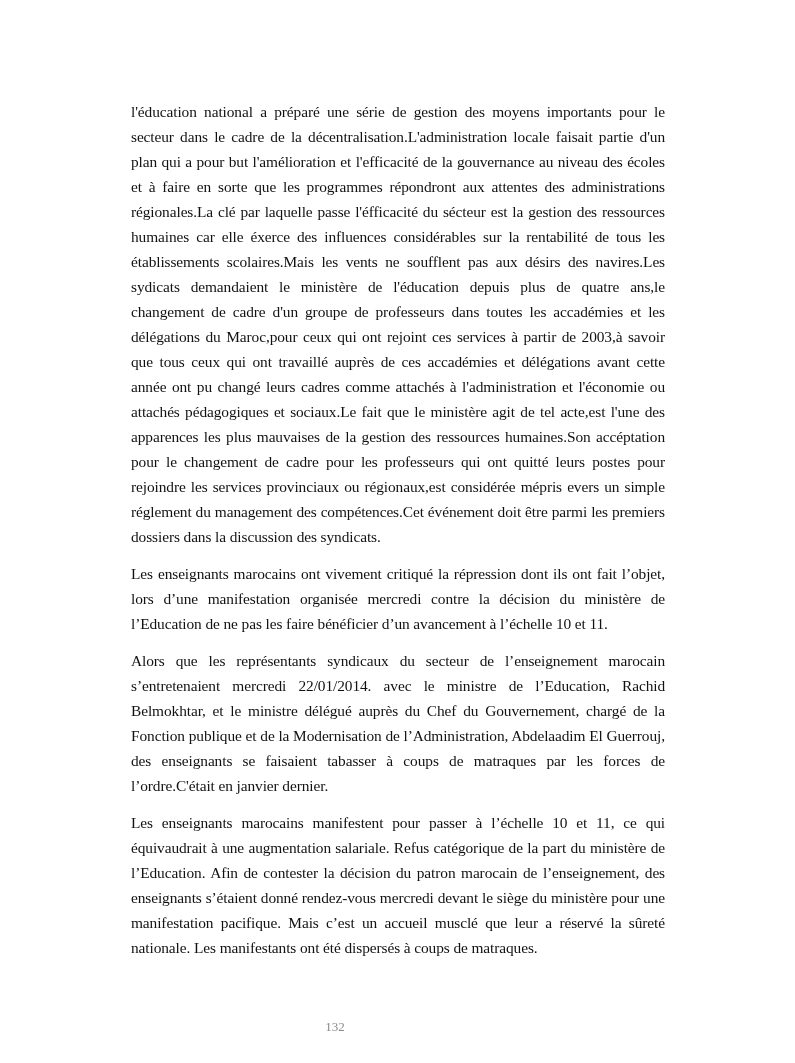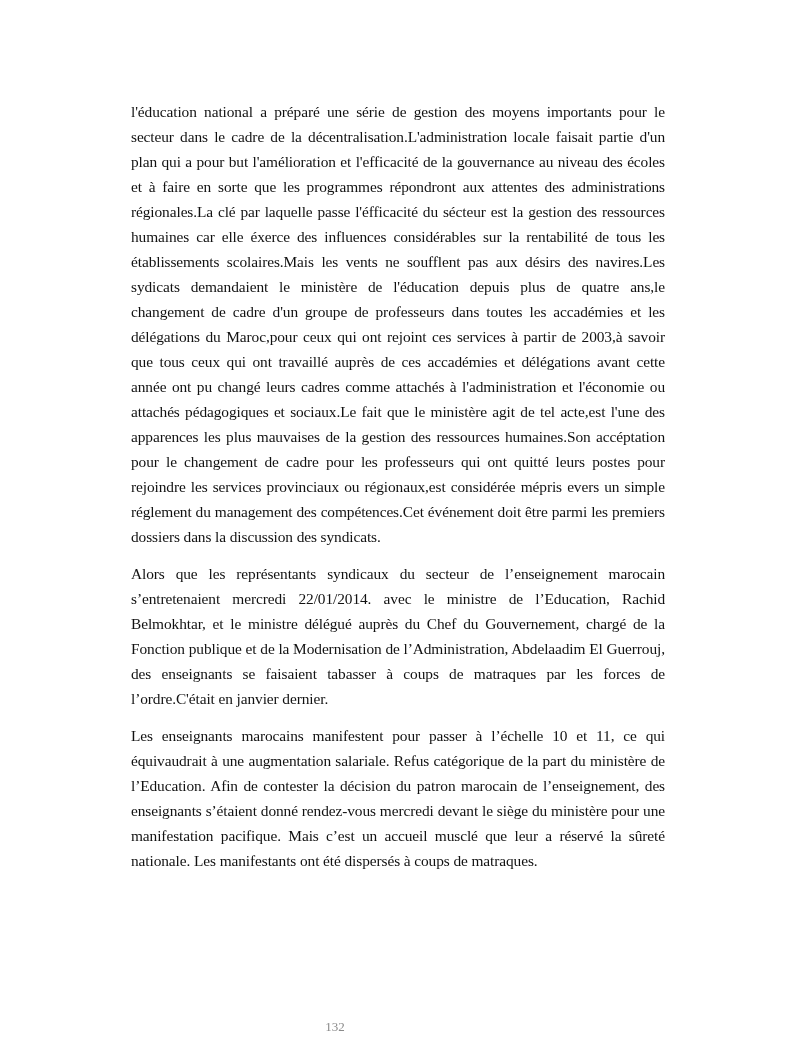--- a/index.html
+++ b/index.html
@@ -19,17 +19,18 @@
     text-align: center;
     font-family: "Liberation Serif", "DejaVu Serif", serif;
     font-size: 13px; color: #8a8a8a;
   }
 </style>
 </head>
 <body>
 
 <div class="page">
   <p class="para">l'éducation national a préparé une série de gestion des moyens importants pour le secteur dans le cadre de la décentralisation.L'administration locale faisait partie d'un plan qui a pour but l'amélioration et l'efficacité de la gouvernance au niveau des écoles et à faire en sorte que les programmes répondront aux attentes des administrations régionales.La clé par laquelle passe l'éfficacité du sécteur est la gestion des ressources humaines car elle éxerce des influences considérables sur la rentabilité de tous les établissements scolaires.Mais les vents ne soufflent pas aux désirs des navires.Les sydicats demandaient le ministère de l'éducation depuis plus de quatre ans,le changement de cadre d'un groupe de professeurs dans toutes les accadémies et les délégations du Maroc,pour ceux qui ont rejoint ces services à partir de 2003,à savoir que tous ceux qui ont travaillé auprès de ces accadémies et délégations avant cette année ont pu changé leurs cadres comme attachés à l'administration et l'économie ou attachés pédagogiques et sociaux.Le fait que le ministère agit de tel acte,est l'une des apparences les plus mauvaises de la gestion des ressources humaines.Son accéptation pour le changement de cadre pour les professeurs qui ont quitté leurs postes pour rejoindre les services provinciaux ou régionaux,est considérée mépris evers un simple réglement du management des compétences.Cet événement doit être parmi les premiers dossiers dans la discussion des syndicats.</p>
+  <p class="para">Les enseignants marocains ont vivement critiqué la répression dont ils ont fait l’objet, lors d’une manifestation organisée mercredi contre la décision du ministère de l’Education de ne pas les faire bénéficier d’un avancement à l’échelle 10 et 11.</p>
   <p class="para">Alors que les représentants syndicaux du secteur de l’enseignement marocain s’entretenaient mercredi 22/01/2014. avec le ministre de l’Education, Rachid Belmokhtar, et le ministre délégué auprès du Chef du Gouvernement, chargé de la Fonction publique et de la Modernisation de l’Administration, Abdelaadim El Guerrouj, des enseignants se faisaient tabasser à coups de matraques par les forces de l’ordre.C'était en janvier dernier.</p>
   <p class="para">Les enseignants marocains manifestent pour passer à l’échelle 10 et 11, ce qui équivaudrait à une augmentation salariale. Refus catégorique de la part du ministère de l’Education. Afin de contester la décision du patron marocain de l’enseignement, des enseignants s’étaient donné rendez-vous mercredi devant le siège du ministère pour une manifestation pacifique. Mais c’est un accueil musclé que leur a réservé la sûreté nationale. Les manifestants ont été dispersés à coups de matraques.</p>
 </div>
 
 <div class="page-number">132</div>
 
 </body></html>

